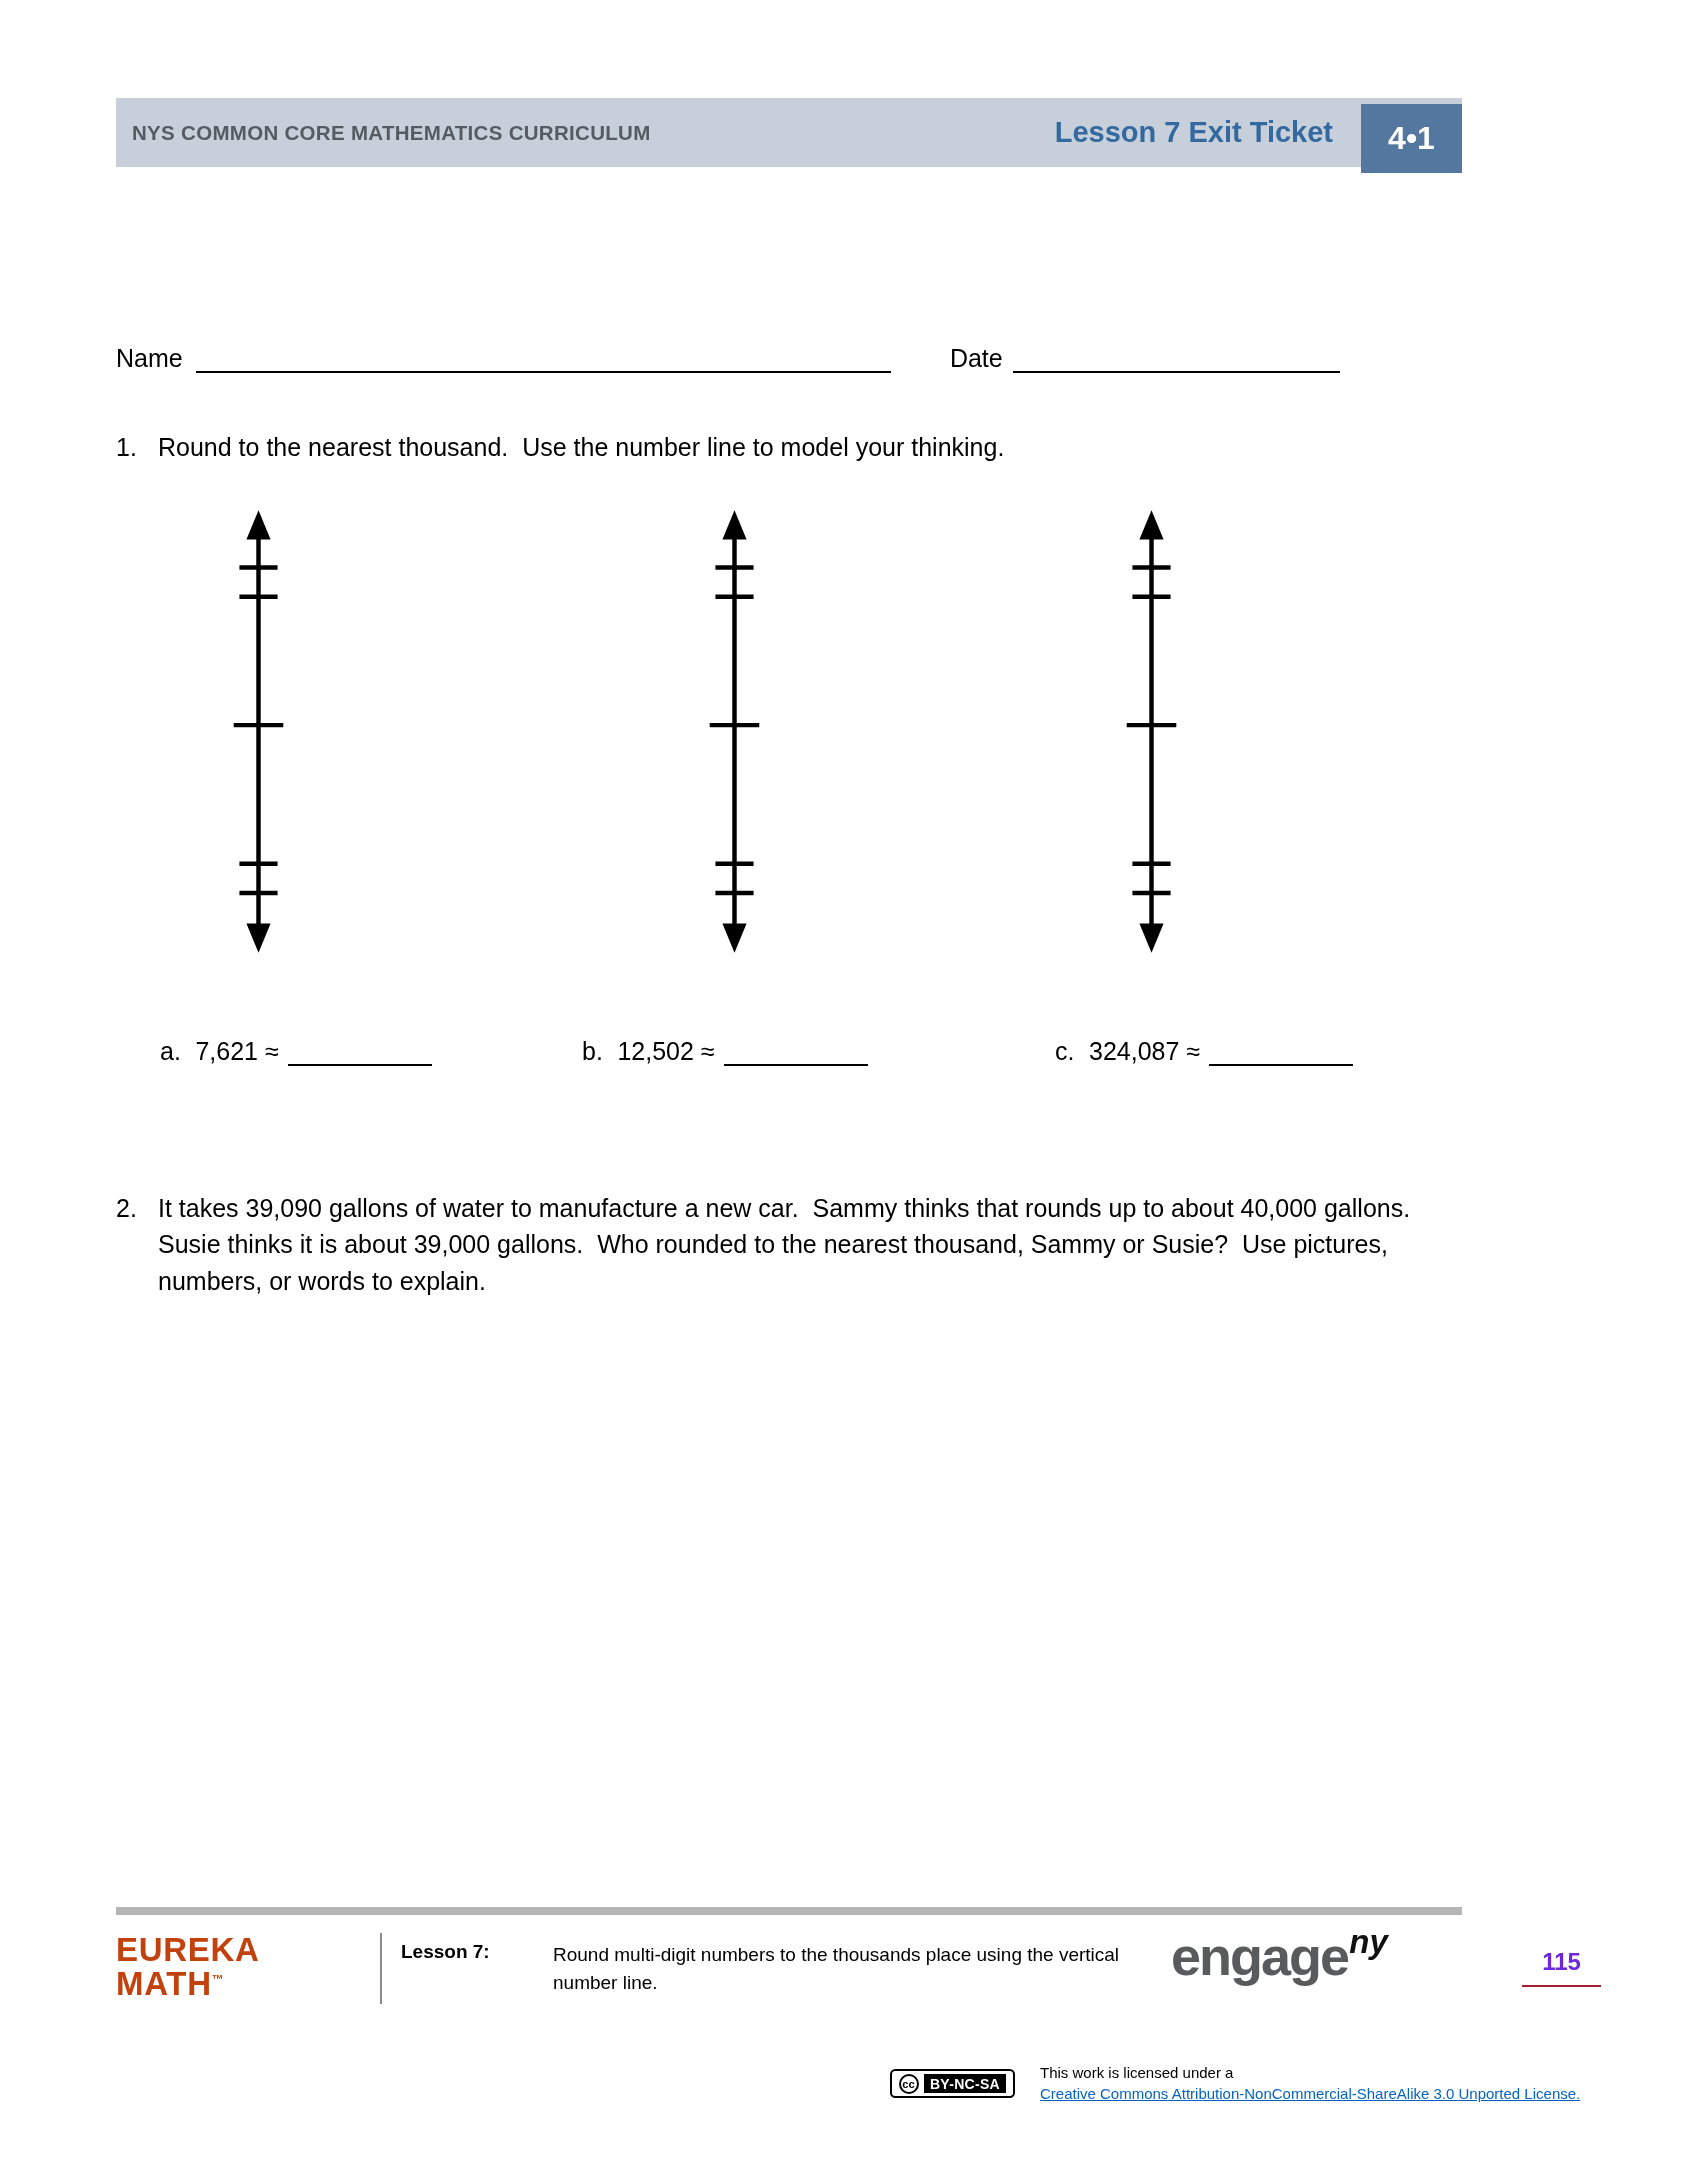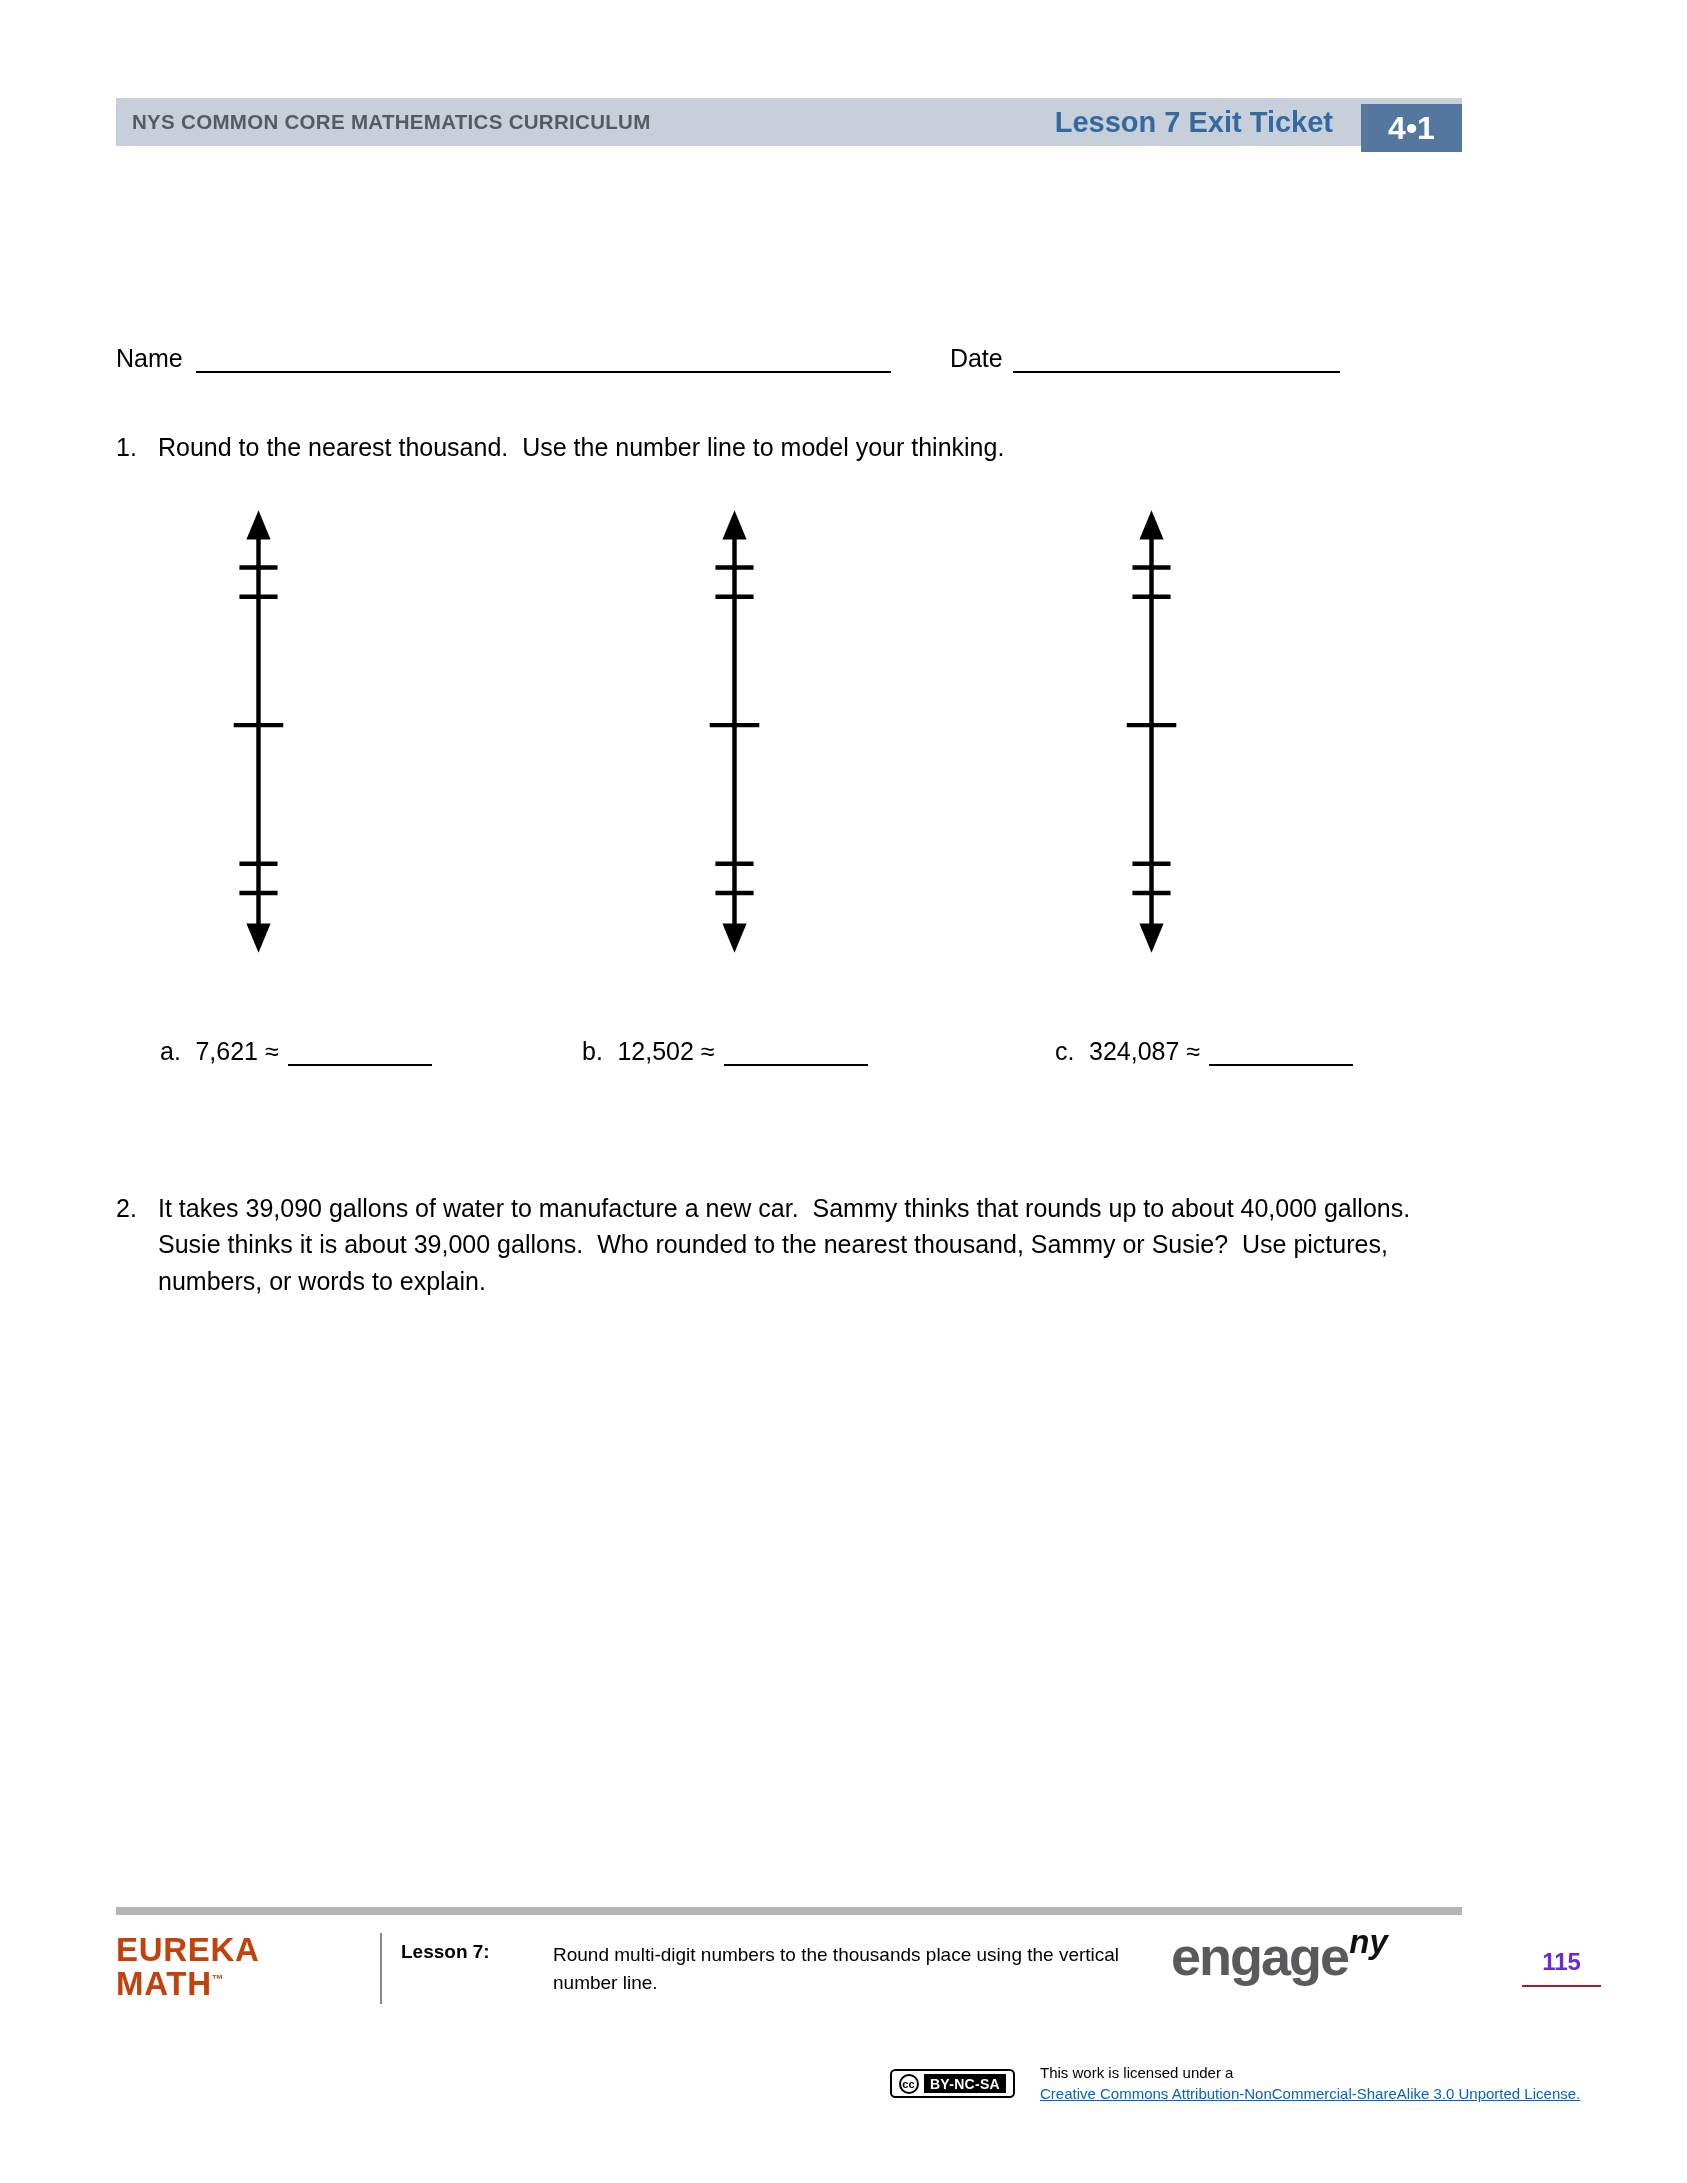--- a/index.html
+++ b/index.html
@@ -7,21 +7,21 @@
   body {
     width:1687px; height:2183px;
     position:relative;
     font-family:"Liberation Sans", sans-serif;
     color:#000;
   }
   .page { position:absolute; inset:0; overflow:hidden; }
 
   
   .header-bar{
-    position:absolute; left:116px; top:98px; width:1346px; height:48px;
+    position:absolute; left:116px; top:98px; width:1346px; height:69px;
     background:#c6cfda; display:flex; align-items:center;
   }
   .hdr-curriculum{
     font-size:20.5px; font-weight:bold; color:#565b62;
     padding-left:16px; letter-spacing:0.3px;
   }
   .hdr-right{ margin-left:auto; display:flex; align-items:center; height:100%; }
   .hdr-lesson{
     font-size:29px; font-weight:bold; color:#34699f; padding-right:28px;
   }

